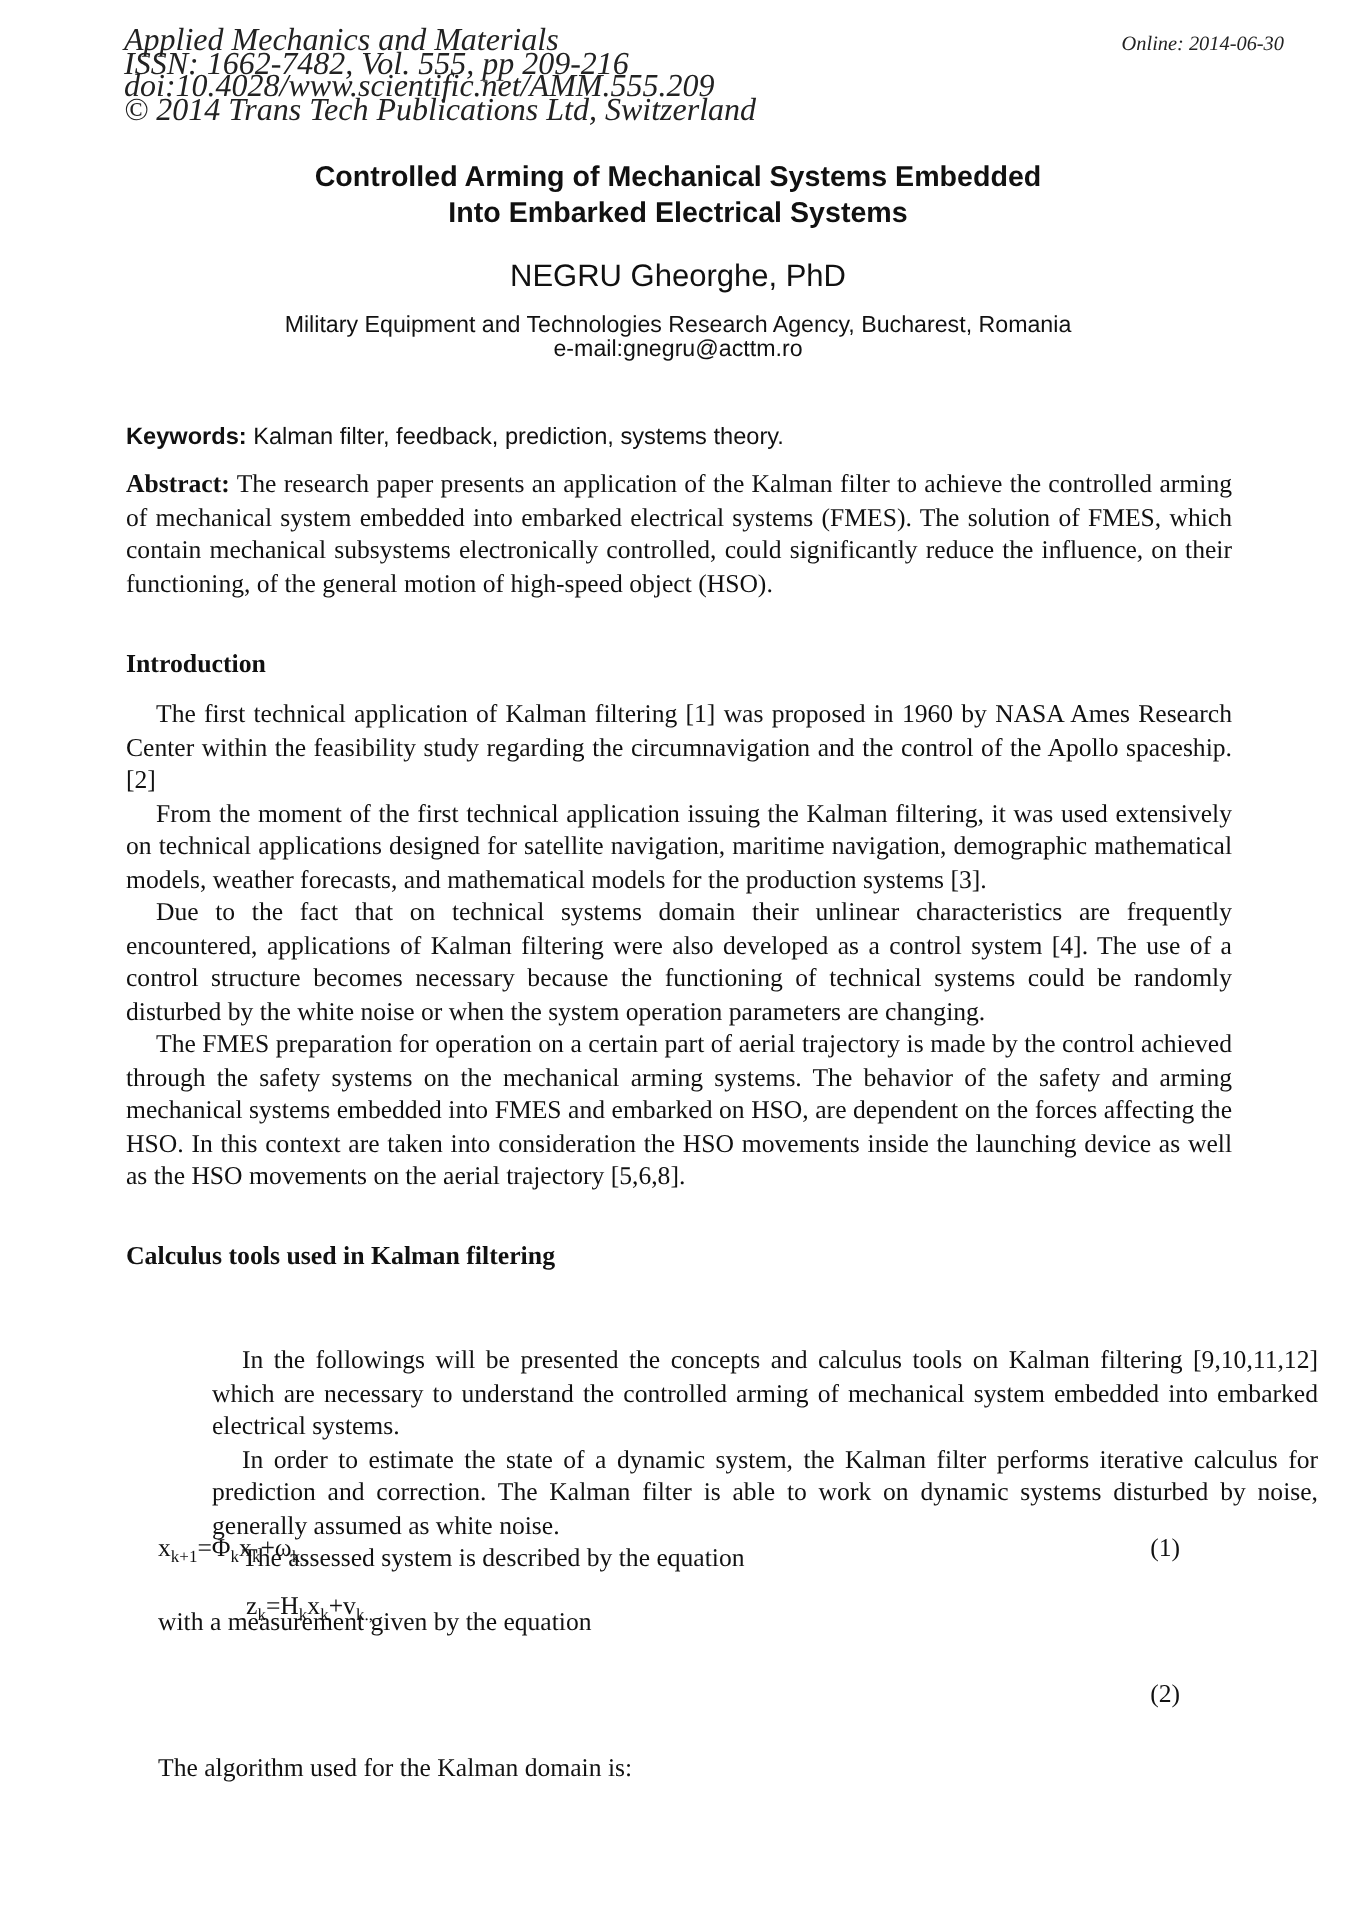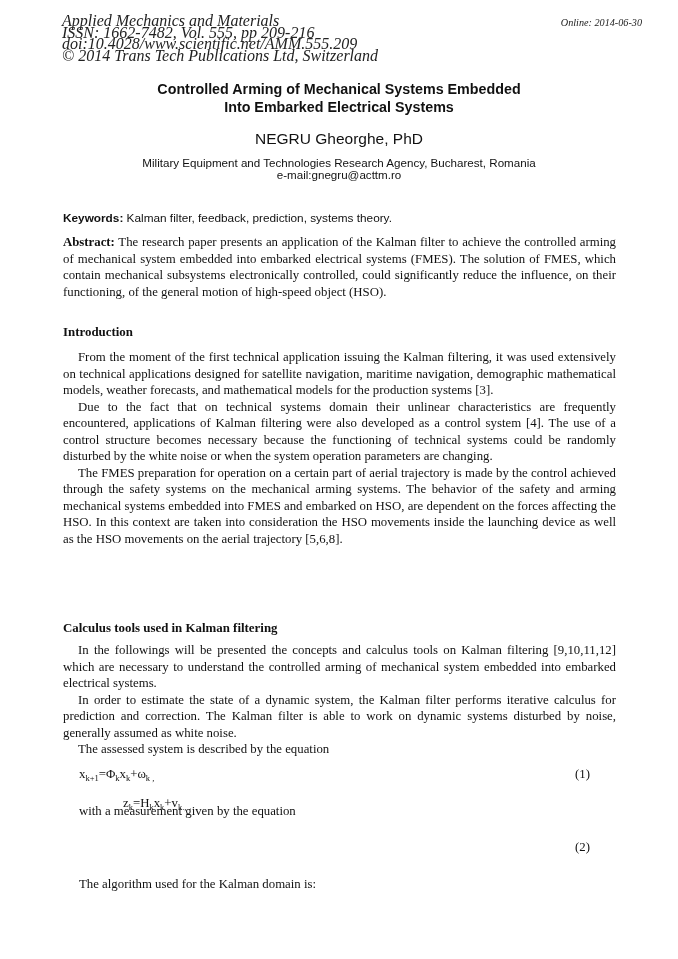--- a/index.html
+++ b/index.html
@@ -41,27 +41,28 @@
 <div class="email">e-mail:gnegru@acttm.ro</div>
 
 <div class="kw"><b>Keywords:</b><span> Kalman filter, feedback, prediction, systems theory.</span></div>
 
 <div class="block" style="top:234px;">
   <p><b>Abstract:</b><span> The research paper presents an application of the Kalman filter to achieve the controlled arming of mechanical system embedded into embarked electrical systems (FMES). The solution of FMES, which contain mechanical subsystems electronically controlled, could significantly reduce the influence, on their functioning, of the general motion of high-speed object (HSO).</span></p>
 </div>
 
 <div class="sec" style="top:325px;">Introduction</div>
 <div class="block" style="top:349px;">
+  <p class="ind">The first technical application of Kalman filtering [1] was proposed in 1960 by NASA Ames Research Center within the feasibility study regarding the circumnavigation and the control of the Apollo spaceship. [2]</p>
   <p class="ind">From the moment of the first technical application issuing the Kalman filtering, it was used extensively on technical applications designed for satellite navigation, maritime navigation, demographic mathematical models, weather forecasts, and mathematical models for the production systems [3].</p>
   <p class="ind">Due to the fact that on technical systems domain their unlinear characteristics are frequently encountered, applications of Kalman filtering were also developed as a control system [4]. The use of a control structure becomes necessary because the functioning of technical systems could be randomly disturbed by the white noise or when the system operation parameters are changing.</p>
   <p class="ind">The FMES preparation for operation on a certain part of aerial trajectory is made by the control achieved through the safety systems on the mechanical arming systems. The behavior of the safety and arming mechanical systems embedded into FMES and embarked on HSO, are dependent on the forces affecting the HSO. In this context are taken into consideration the HSO movements inside the launching device as well as the HSO movements on the aerial trajectory [5,6,8].</p>
 </div>
 
 <div class="sec" style="top:621px;">Calculus tools used in Kalman filtering</div>
-<div class="block" style="top:642px;">
+<div class="block" style="top:672px;margin-left:43px;">
   <p class="ind">In the followings will be presented the concepts and calculus tools on Kalman filtering [9,10,11,12] which are necessary to understand the controlled arming of mechanical system embedded into embarked electrical systems.</p>
   <p class="ind">In order to estimate the state of a dynamic system, the Kalman filter performs iterative calculus for prediction and correction. The Kalman filter is able to work on dynamic systems disturbed by noise, generally assumed as white noise.</p>
   <p class="ind">The assessed system is described by the equation</p>
 </div>
 
 <div class="eq" style="top:767px;"><span>x</span><sub>k+1</sub><span>=Φ</span><sub>k</sub><span>x</span><sub>k</sub><span>+ω</span><sub>k ,</sub></div>
 <div class="eqnum" style="top:767px;">(1)</div>
 
 <div class="plain" style="top:804px;">with a measurement given by the equation</div>
 

